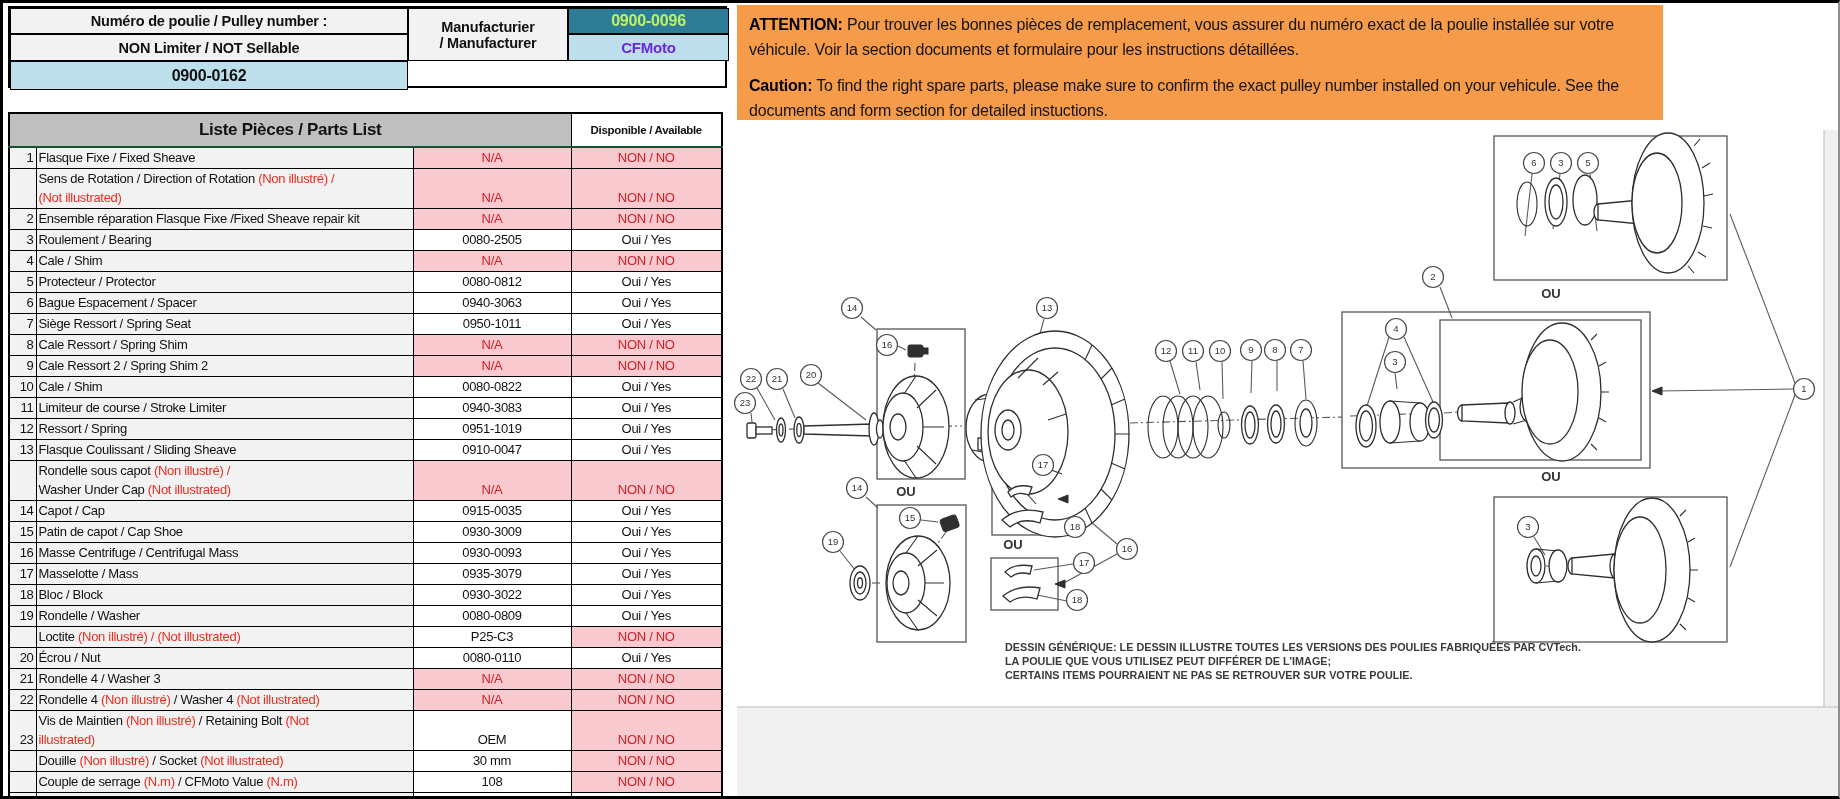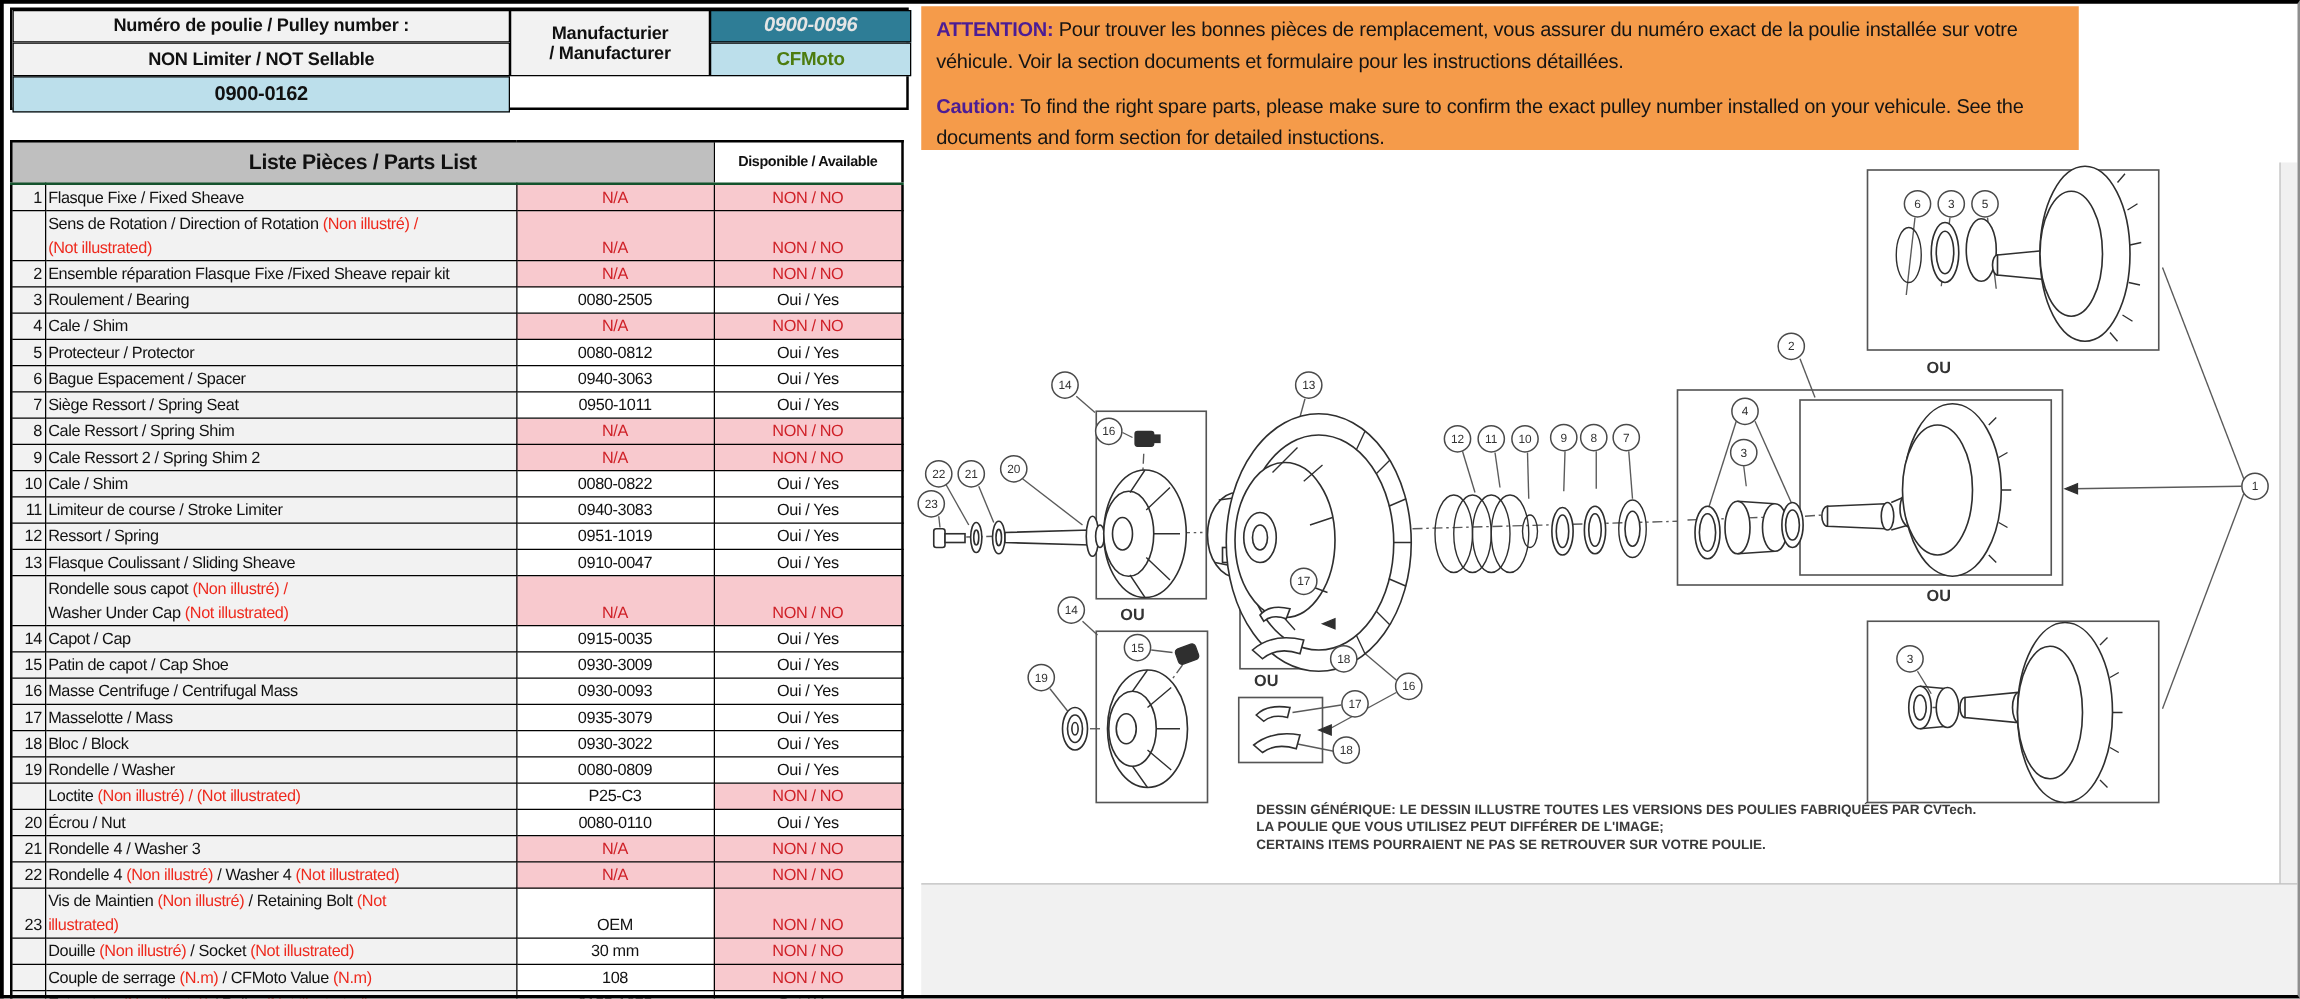--- a/index.html
+++ b/index.html
@@ -7,33 +7,33 @@
         font-family:"Liberation Sans",sans-serif;color:#111;}
   #frame{position:absolute;inset:0;border:3px solid #000;border-right:2px solid #8e8e8e;
          pointer-events:none;z-index:60;}
   
   #info-table{position:absolute;left:8px;top:6px;width:719px;height:82px;
       display:grid;grid-template-columns:398px 160px 161px;grid-template-rows:26px 27px 29px;
       border:2px solid #000;background:#fff;box-sizing:border-box;letter-spacing:-0.2px;text-align:right;}
   #info-table .cell{border:1px solid #000;display:flex;flex-direction:column;
       align-items:center;justify-content:center;font-weight:bold;box-sizing:border-box;}
   .bg-light{background:#f2f2f2;}
-  .cell.teal{background:var(--teal);color:#e5e5e5;font-size:16px;font-style:italic;}
+  .cell.teal{background:var(--teal);color:#bef264;font-size:16px;}
   .cell.lblue{background:var(--light-blue);}
   .fs14{font-size:14.5px;}
-  #manu-value{color:#4d7c0f;font-size:15px;}
+  #manu-value{color:#6d28d9;font-size:15px;}
   #replaced-value{font-size:16px;}
   .span2{grid-row:span 2;}
   
   #notice{position:absolute;left:737px;top:5px;width:926px;height:115px;background:var(--orange);
       box-sizing:border-box;padding:7px 12px 0 12px;font-size:16px;line-height:25px;
       letter-spacing:-0.2px;color:#141414;}
   #notice p{margin:0;}
   #notice p+p{margin-top:11px;}
-  .red-label{color:#4c1d95;font-weight:bold;}
+  .red-label{color:#000000;font-weight:bold;}
   
   #parts-table{position:absolute;left:8px;top:112px;border-collapse:collapse;
       background:#fff;letter-spacing:-0.3px;}
   #parts-table,#parts-table td,#parts-table th{border:1px solid #000;}
   #parts-table{border:2px solid #000;}
   #parts-table th{border-bottom:2px solid #14532d;}
   #parts-table th.title{background:var(--header-gray);font-size:17px;height:30px;
       text-align:center;font-weight:bold;}
   #parts-table th.avail-h{background:#fff;font-size:11.5px;text-align:center;font-weight:bold;}
   #parts-table td{font-size:13px;line-height:19px;vertical-align:bottom;padding:0 2px 1px 2px;}

